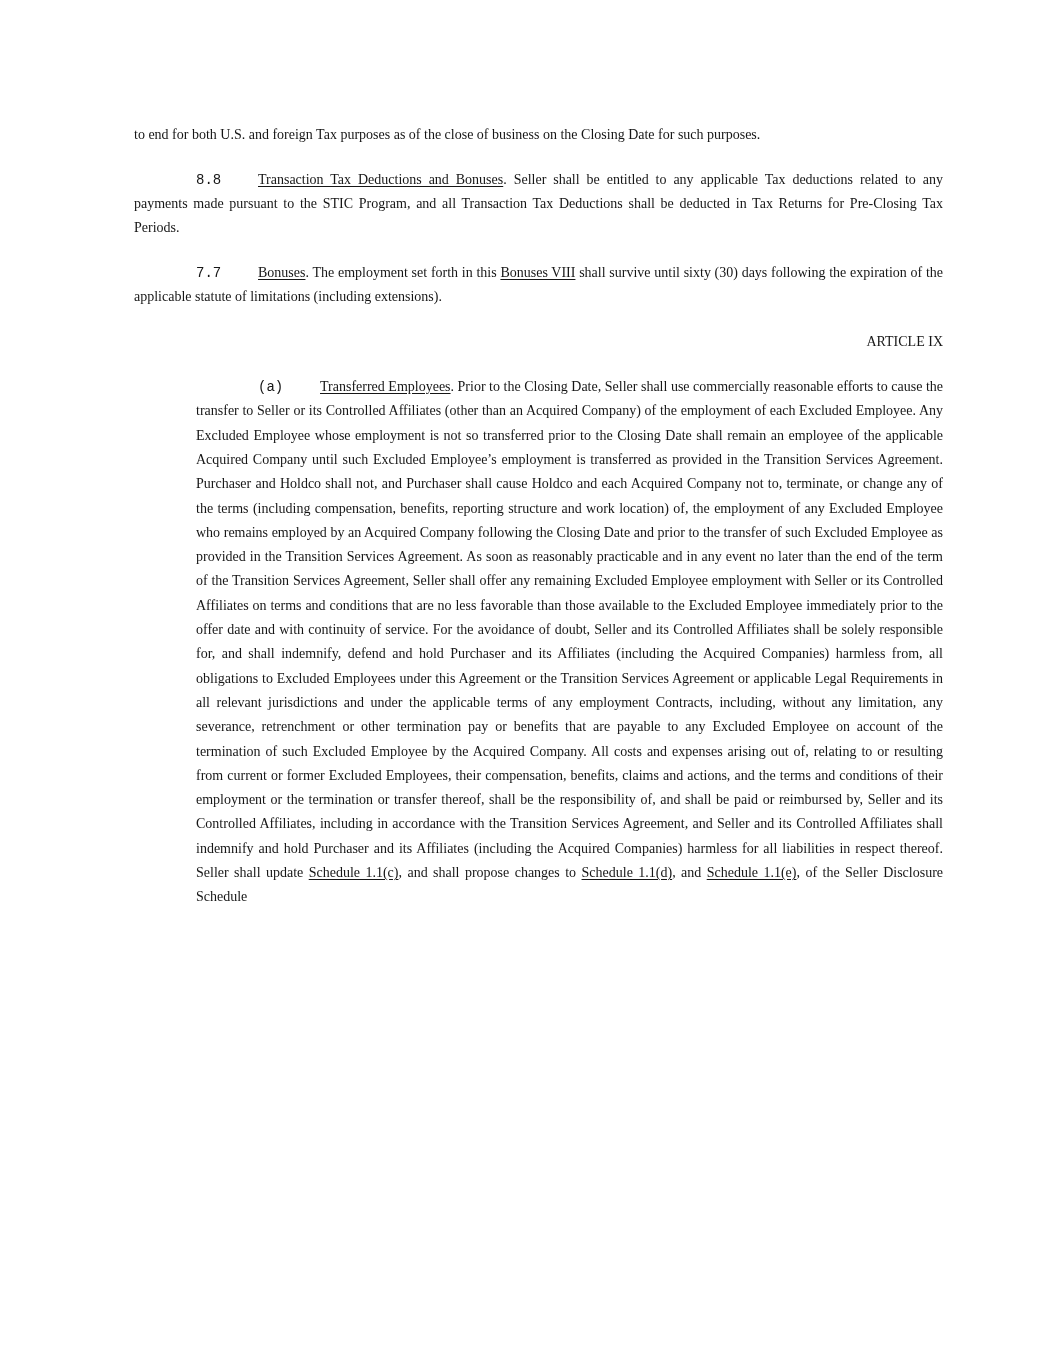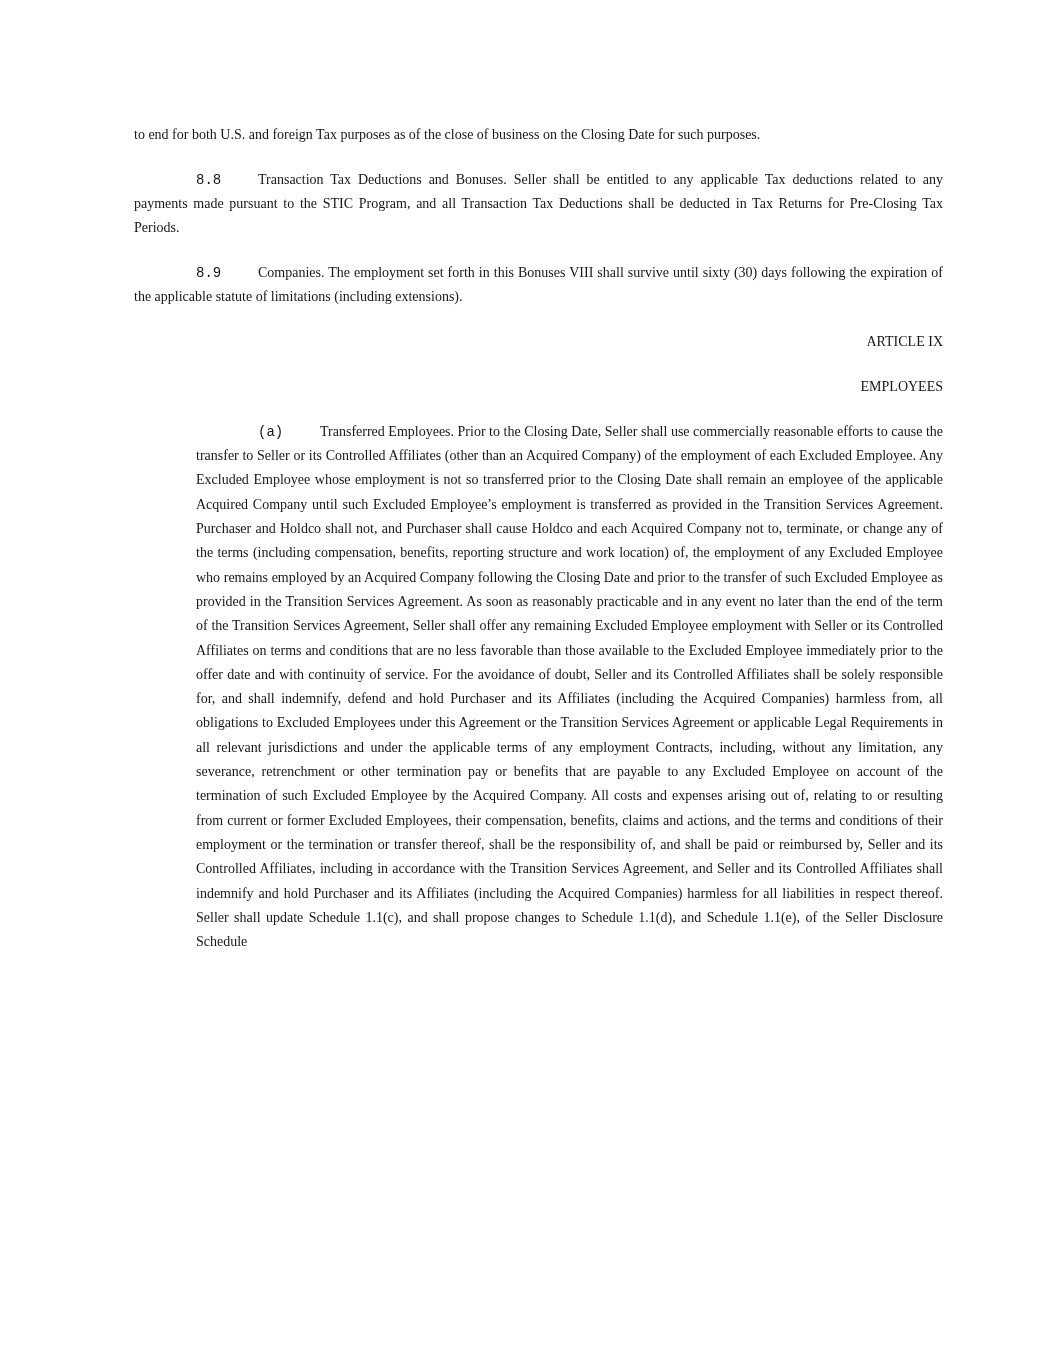--- a/index.html
+++ b/index.html
@@ -16,31 +16,30 @@
     font-size: 14px;
     line-height: 24.3px;
     color: #161616;
     text-align: justify;
     margin-left: 11px;
   }
   .doc p { margin: 0 0 20.5px 0; }
   p.section { text-indent: 62px; }
   p.subsection { margin-left: 62px; text-indent: 62px; }
   p.heading { text-align: right; text-indent: 0; }
-  .u { text-underline-offset: 2px; }
+  .u { text-decoration: underline; text-underline-offset: 2px; }
   .num {
     display: inline-block;
     width: 62px;
     text-indent: 0;
     font-family: Liberation Mono, monospace;
   }
 </style>
 </head>
 <body>
 
 <main class="doc">
     <p class="continuation"><span>to end for both U.S. and foreign Tax purposes as of the close of business on the Closing Date for such purposes.</span></p>
     <p class="section"><span class="num">8.8</span><span class="u">Transaction Tax Deductions and Bonuses</span><span>.  Seller shall be entitled to any applicable Tax deductions related to any payments made pursuant to the STIC Program, and all Transaction Tax Deductions shall be deducted in Tax Returns for Pre-Closing Tax Periods.</span></p>
-    <p class="section"><span class="num">8.9</span><span class="u">Companies</span><span>.  The employment set forth in this </span><span class="u">Bonuses VIII</span><span> shall survive until sixty (30) days following the expiration of the applicable statute of limitations (including extensions).</span></p>
+    <p class="section"><span class="num">7.7</span><span class="u">Bonuses</span><span>.  The employment set forth in this </span><span class="u">Bonuses VIII</span><span> shall survive until sixty (30) days following the expiration of the applicable statute of limitations (including extensions).</span></p>
     <p class="heading">ARTICLE IX</p>
-    <p class="heading">EMPLOYEES</p>
     <p class="subsection"><span class="num">(a)</span><span class="u">Transferred Employees</span><span>.  Prior to the Closing Date, Seller shall use commercially reasonable efforts to cause the transfer to Seller or its Controlled Affiliates (other than an Acquired Company) of the employment of each Excluded Employee.  Any Excluded Employee whose employment is not so transferred prior to the Closing Date shall remain an employee of the applicable Acquired Company until such Excluded Employee’s employment is transferred as provided in the Transition Services Agreement.  Purchaser and Holdco shall not, and Purchaser shall cause Holdco and each Acquired Company not to, terminate, or change any of the terms (including compensation, benefits, reporting structure and work location) of, the employment of any Excluded Employee who remains employed by an Acquired Company following the Closing Date and prior to the transfer of such Excluded Employee as provided in the Transition Services Agreement.  As soon as reasonably practicable and in any event no later than the end of the term of the Transition Services Agreement, Seller shall offer any remaining Excluded Employee employment with Seller or its Controlled Affiliates on terms and conditions that are no less favorable than those available to the Excluded Employee immediately prior to the offer date and with continuity of service. For the avoidance of doubt, Seller and its Controlled Affiliates shall be solely responsible for, and shall indemnify, defend and hold Purchaser and its Affiliates (including the Acquired Companies) harmless from, all obligations to Excluded Employees under this Agreement or the Transition Services Agreement or applicable Legal Requirements in all relevant jurisdictions and under the applicable terms of any employment Contracts, including, without any limitation, any severance, retrenchment or other termination pay or benefits that are payable to any Excluded Employee on account of the termination of such Excluded Employee by the Acquired Company.  All costs and expenses arising out of, relating to or resulting from current or former Excluded Employees, their compensation, benefits, claims and actions, and the terms and conditions of their employment or the termination or transfer thereof, shall be the responsibility of, and shall be paid or reimbursed by, Seller and its Controlled Affiliates, including in accordance with the Transition Services Agreement, and Seller and its Controlled Affiliates shall indemnify and hold Purchaser and its Affiliates (including the Acquired Companies) harmless for all liabilities in respect thereof.  Seller shall update </span><span class="u">Schedule 1.1(c)</span><span>, and shall propose changes to </span><span class="u">Schedule 1.1(d)</span><span>, and </span><span class="u">Schedule 1.1(e)</span><span>, of the Seller Disclosure Schedule</span></p>
   </main>
 
 </body></html>

